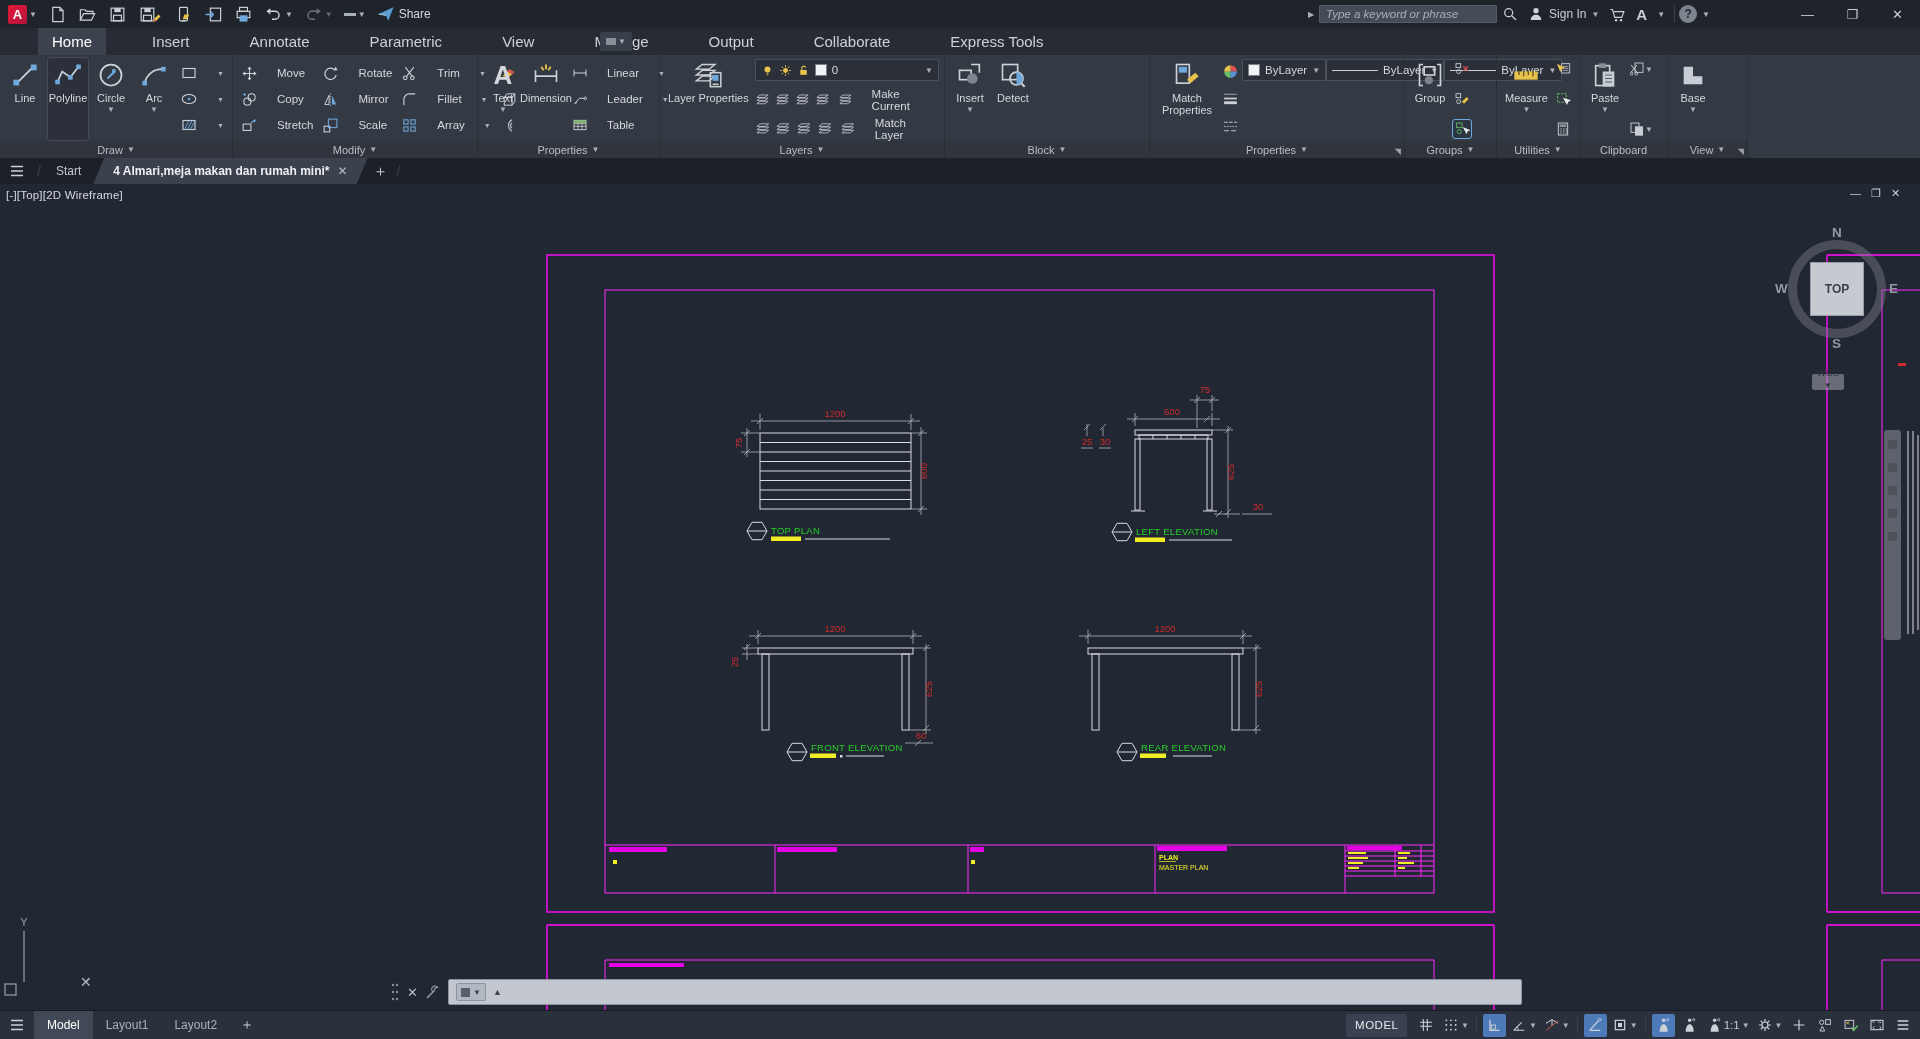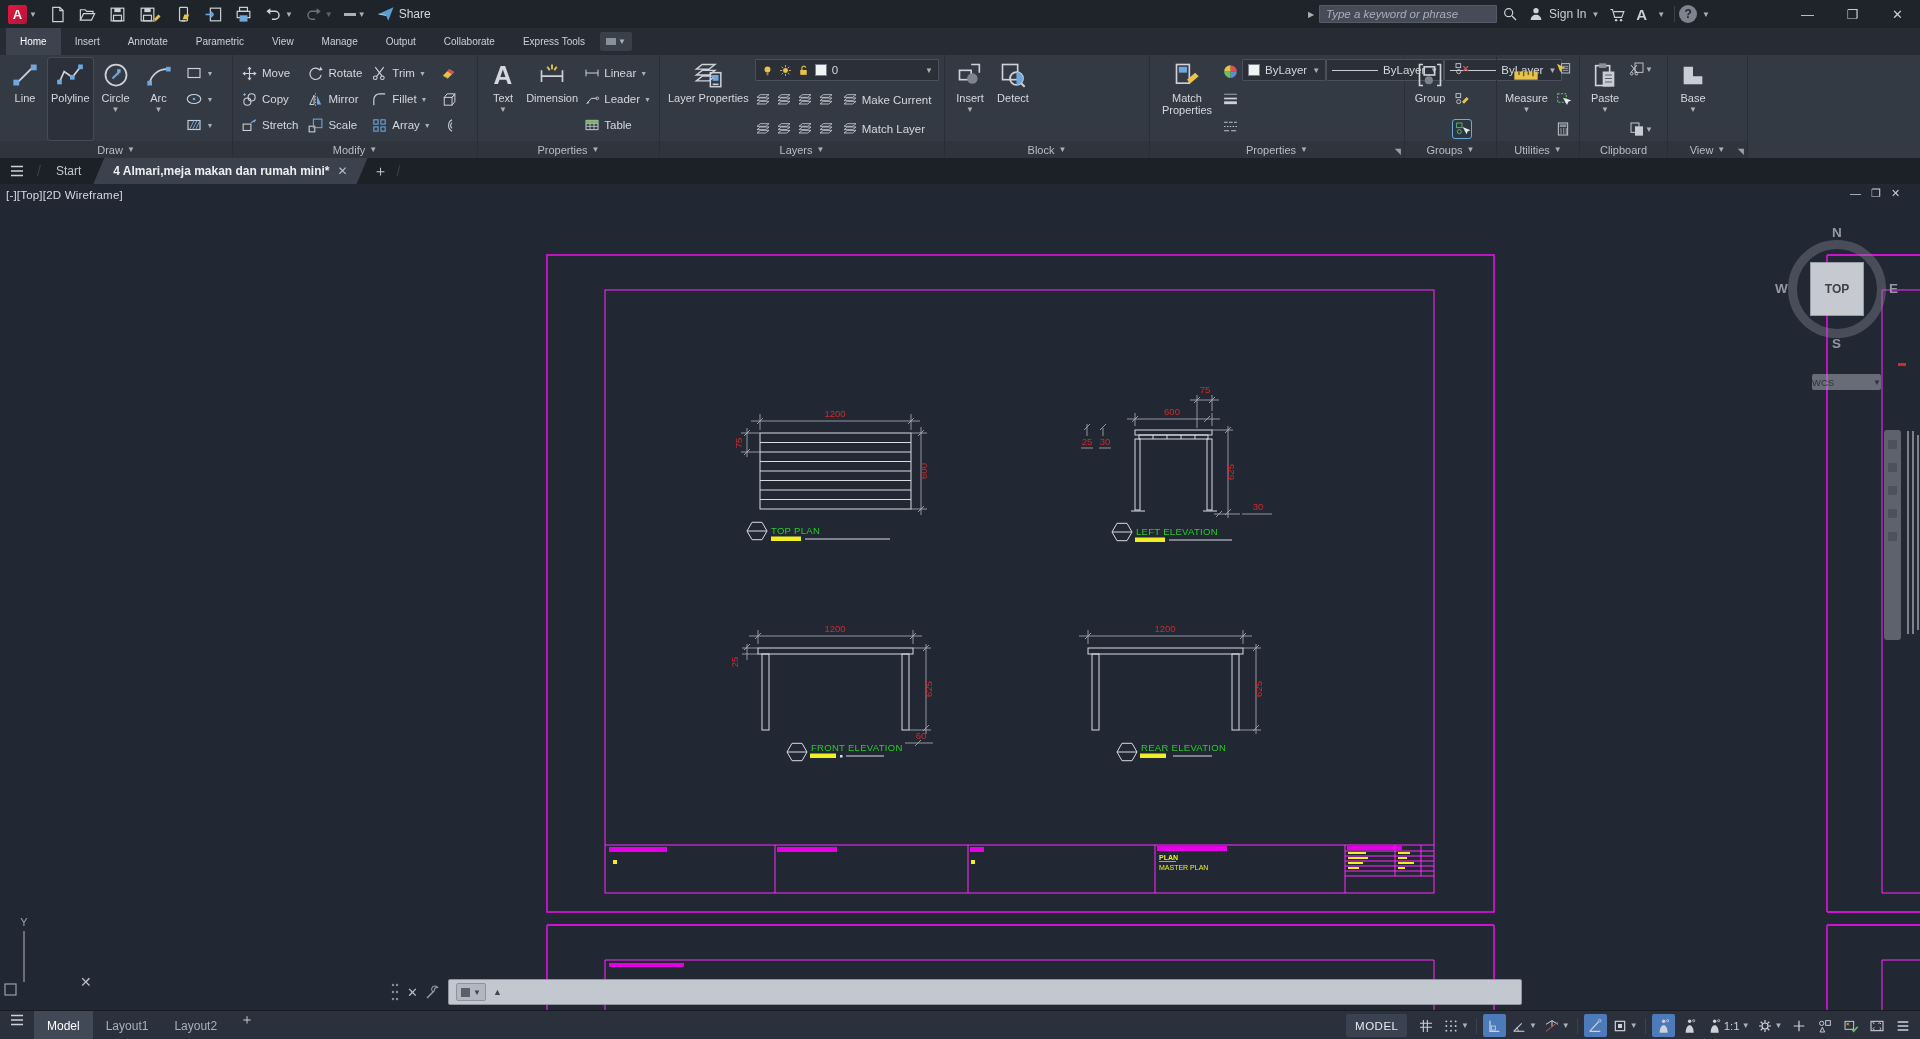--- a/index.html
+++ b/index.html
@@ -20,38 +20,38 @@
   .searchbox { width:178px; height:18px; background:#454c57; border:1px solid #545b66; border-radius:1px;
     color:#b7bdc5; font-size:11.5px; font-style:italic; padding:0 6px; outline:none; }
   .searchbox::placeholder { color:#a9afb8; font-style:italic; }
   .tbico { display:flex; align-items:center; justify-content:center; padding:0 5px; height:28px; }
   .tbdivider { width:1px; height:16px; background:#3a414b; margin:0 4px; }
   .winbtn { width:45px; height:28px; display:flex; align-items:center; justify-content:center; color:#c9ced6; font-size:13px; }
   .share-label { color:#d4d8de; margin-left:2px; }
 
   
   .ribbontabs { height:27px; background:#272c34; display:flex; align-items:stretch; padding-left:6px; position:relative; }
-  .rtab { padding:0 14px; display:flex; align-items:center; color:#ccd1d8; font-size:10px; cursor:default; }
+  .rtab { padding:0 14px; display:flex; align-items:center; color:#ccd1d8; font-size:15px; cursor:default;margin-left:32px; }
   .rtab.active { background:#3d434e; color:#ffffff; }
   .ribbon-opts { position:absolute; left:600px; top:4px; width:32px; height:19px; background:#3a404a; border-radius:2px;
     display:flex; align-items:center; justify-content:center; gap:2px; color:#aab0b8; font-size:9px; }
 
   
   .ribbon { height:103px; background:#343a44; display:flex; align-items:stretch; }
   .panel { display:flex; flex-direction:column; border-right:1px solid #2a2f37; }
   .pbody { flex:1; display:flex; align-items:stretch; padding:3px 5px 1px 5px; gap:3px; }
   .plabel { height:17px; background:#2f343d; color:#b9bec6; font-size:11px; display:flex;
     align-items:center; justify-content:center; gap:4px; position:relative; }
   .plabel .launcher { position:absolute; right:3px; bottom:2px; font-size:8px; color:#9aa1aa; }
   .bigbtn { display:flex; flex-direction:column; align-items:center; justify-content:flex-start;
     padding:3px 3px; color:#d4d8de; font-size:11px; line-height:12px; text-align:center; border-radius:2px; min-width:40px; }
   .bigbtn.hl { background:#2b303a; outline:1px solid #454c58; }
   .bigbtn .blbl { margin-top:3px; }
   .smallcol { display:flex; flex-direction:column; justify-content:space-between; padding:2px 0; }
-  .srow { display:flex; align-items:center; gap:4px; height:26px; color:#d4d8de; font-size:11.5px; padding:0 3px; border-radius:2px; }
+  .srow { display:flex; align-items:center; gap:19px; height:26px; color:#d4d8de; font-size:11.5px; padding:0 3px; border-radius:2px; }
   .srow .caret { font-size:7px; }
   .ic { color:#cdd2d9; }
   .combo { background:#2a2f38; border:1px solid #4a515c; border-radius:1px; display:flex; align-items:center; gap:5px; padding:0 5px; color:#d4d8de; font-size:11.5px; height:22px; }
   .combo .cfill { flex:1; }
   .swatch { width:12px; height:12px; background:#f2f3f5; border:1px solid #7a8089; }
   .wline { width:46px; height:0; border-top:1px solid #c9ced6; }
   .minicol { display:flex; flex-direction:column; justify-content:space-around; align-items:center; width:22px; }
   .iconbtn { display:flex; align-items:center; justify-content:center; border-radius:2px; padding:1px; }
   .iconbtn.sel { outline:1px solid #6fa8dc; background:#2b3640; }
 
@@ -76,38 +76,38 @@
   .dtx { fill:#cf2b2b; font-size:9.5px; text-anchor:middle; font-family:"Liberation Sans",sans-serif; }
   .gtx { fill:#27cf27; font-size:9.5px; letter-spacing:.3px; font-family:"Liberation Sans",sans-serif; }
   .ytx { fill:#f0ef25; font-size:7px; font-family:"Liberation Sans",sans-serif; }
   .vp-controls { position:absolute; left:6px; top:5px; color:#d6dae0; font-size:11.5px; letter-spacing:.2px; }
   .vp-winbtns { position:absolute; left:1850px; top:3px; display:flex; gap:10px; color:#c9ced6; font-size:11px; }
   .viewcube { position:absolute; left:1779px; top:47px; width:116px; height:116px; }
   .vc-ring { position:absolute; left:9px; top:9px; width:98px; height:98px; border:9px solid rgba(130,136,146,.40); border-radius:50%; }
   .vc-face { position:absolute; left:31px; top:31px; width:54px; height:54px; background:#c6cad0; border:1px solid #979da6;
     color:#3c414a; font-size:12px; font-weight:bold; display:flex; align-items:center; justify-content:center; }
   .vc-letter { position:absolute; color:#9399a2; font-size:13.5px; font-weight:bold; }
-  .wcsbtn { position:absolute; left:1812px; top:190px; width:69px; height:16px; background:rgba(160,166,175,.55);
-    border-radius:2px; color:#2e333a; font-size:9.5px; display:flex; align-items:center; justify-content:space-between; gap:3px; }
+  .wcsbtn { position:absolute; left:1812px; top:190px; width:32px; height:16px; background:rgba(160,166,175,.55);
+    border-radius:2px; color:#2e333a; font-size:9.5px; display:flex; align-items:center; justify-content:flex-end; gap:3px;flex-direction:column; }
   .navbar { position:absolute; left:1884px; top:246px; width:17px; height:210px; background:rgba(205,210,216,.35); border-radius:3px;
     display:flex; flex-direction:column; align-items:center; gap:14px; padding-top:10px; }
   .navbar .nchip { width:9px; height:9px; background:rgba(62,68,76,.55); border-radius:1px; }
   .cmdline { position:absolute; left:390px; top:794px; width:1132px; height:28px; display:flex; align-items:center; gap:7px; }
   .cmd-x { color:#b9bec6; font-size:13px; }
   .cmdbar { flex:1; height:26px; background:#c3c8d0; border:1px solid #8e949c; border-radius:2px;
     display:flex; align-items:center; gap:7px; padding:0 7px; }
   .cmd-tool { width:30px; height:18px; background:#b2b8c1; border:1px solid #8e949c; border-radius:2px;
     display:flex; align-items:center; justify-content:center; gap:3px; color:#3f454d; font-size:8px; }
   .cmd-input { flex:1; border:none; background:transparent; outline:none; font-size:13px; font-style:italic; color:#3f454d;
     font-family:"Liberation Sans",sans-serif; }
   .cmd-input::placeholder { color:#4a505a; font-style:italic; }
   .cmd-up { color:#3f454d; font-size:9px; }
 
   
-  .statusbar { height:29px; background:#2b313c; border-top:1px solid #171b21; display:flex; align-items:flex-start; color:#c7ccd3; }
+  .statusbar { height:29px; background:#2b313c; border-top:1px solid #171b21; display:flex; align-items:center; color:#c7ccd3; }
   .lt-menu { width:34px; display:flex; justify-content:center; }
   .ltab { padding:0 13px; height:29px; display:flex; align-items:center; font-size:12px; color:#aab0b8; }
   .ltab.active { background:#414957; color:#ffffff; }
   .lt-add { padding:0 10px; font-size:14px; color:#c3c8cf; }
   .st-right { margin-left:auto; display:flex; align-items:center; height:29px; padding-right:4px; }
   .stbtn { height:23px; min-width:23px; display:flex; align-items:center; justify-content:center; gap:2px;
     border-radius:2px; margin:0 1.5px; padding:0 2px; font-size:11.5px; }
   .stbtn.on { background:#4d7ab9; color:#fff; }
   .st-model { background:#3a4150; color:#e8eaee; font-size:11.5px; letter-spacing:.5px; padding:0 9px; height:23px;
     display:flex; align-items:center; border-radius:2px; margin-right:6px; }

